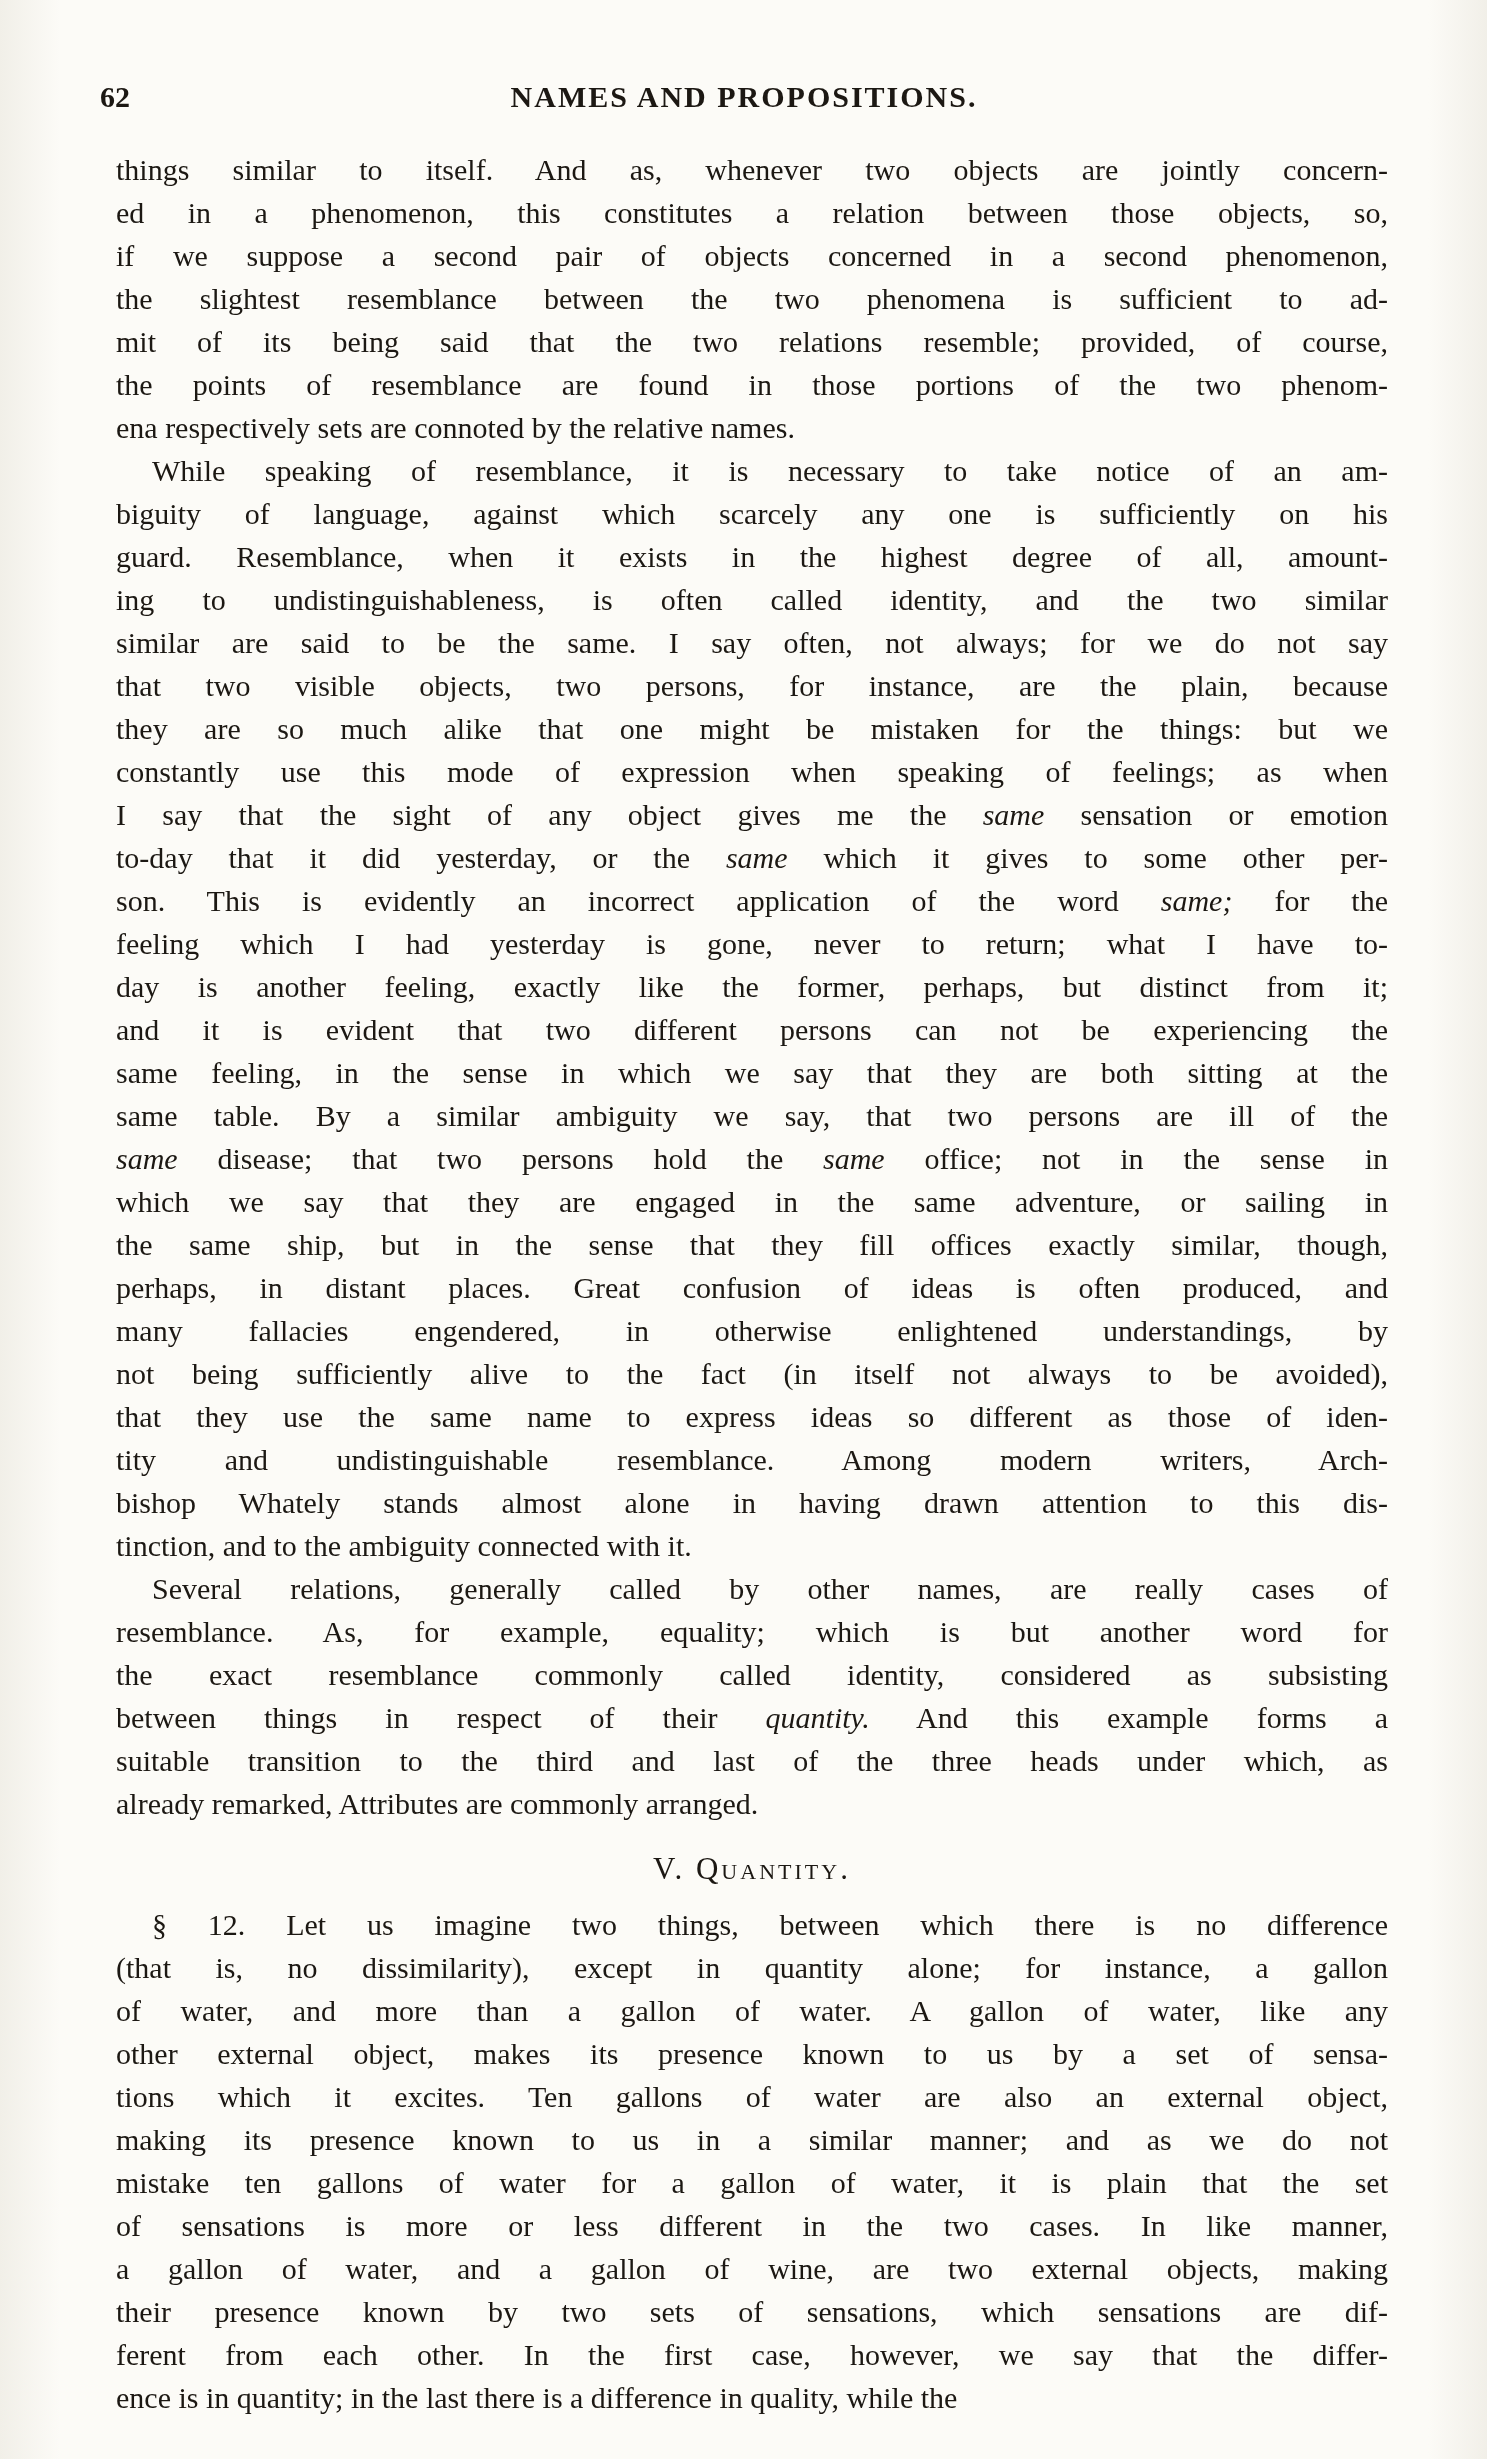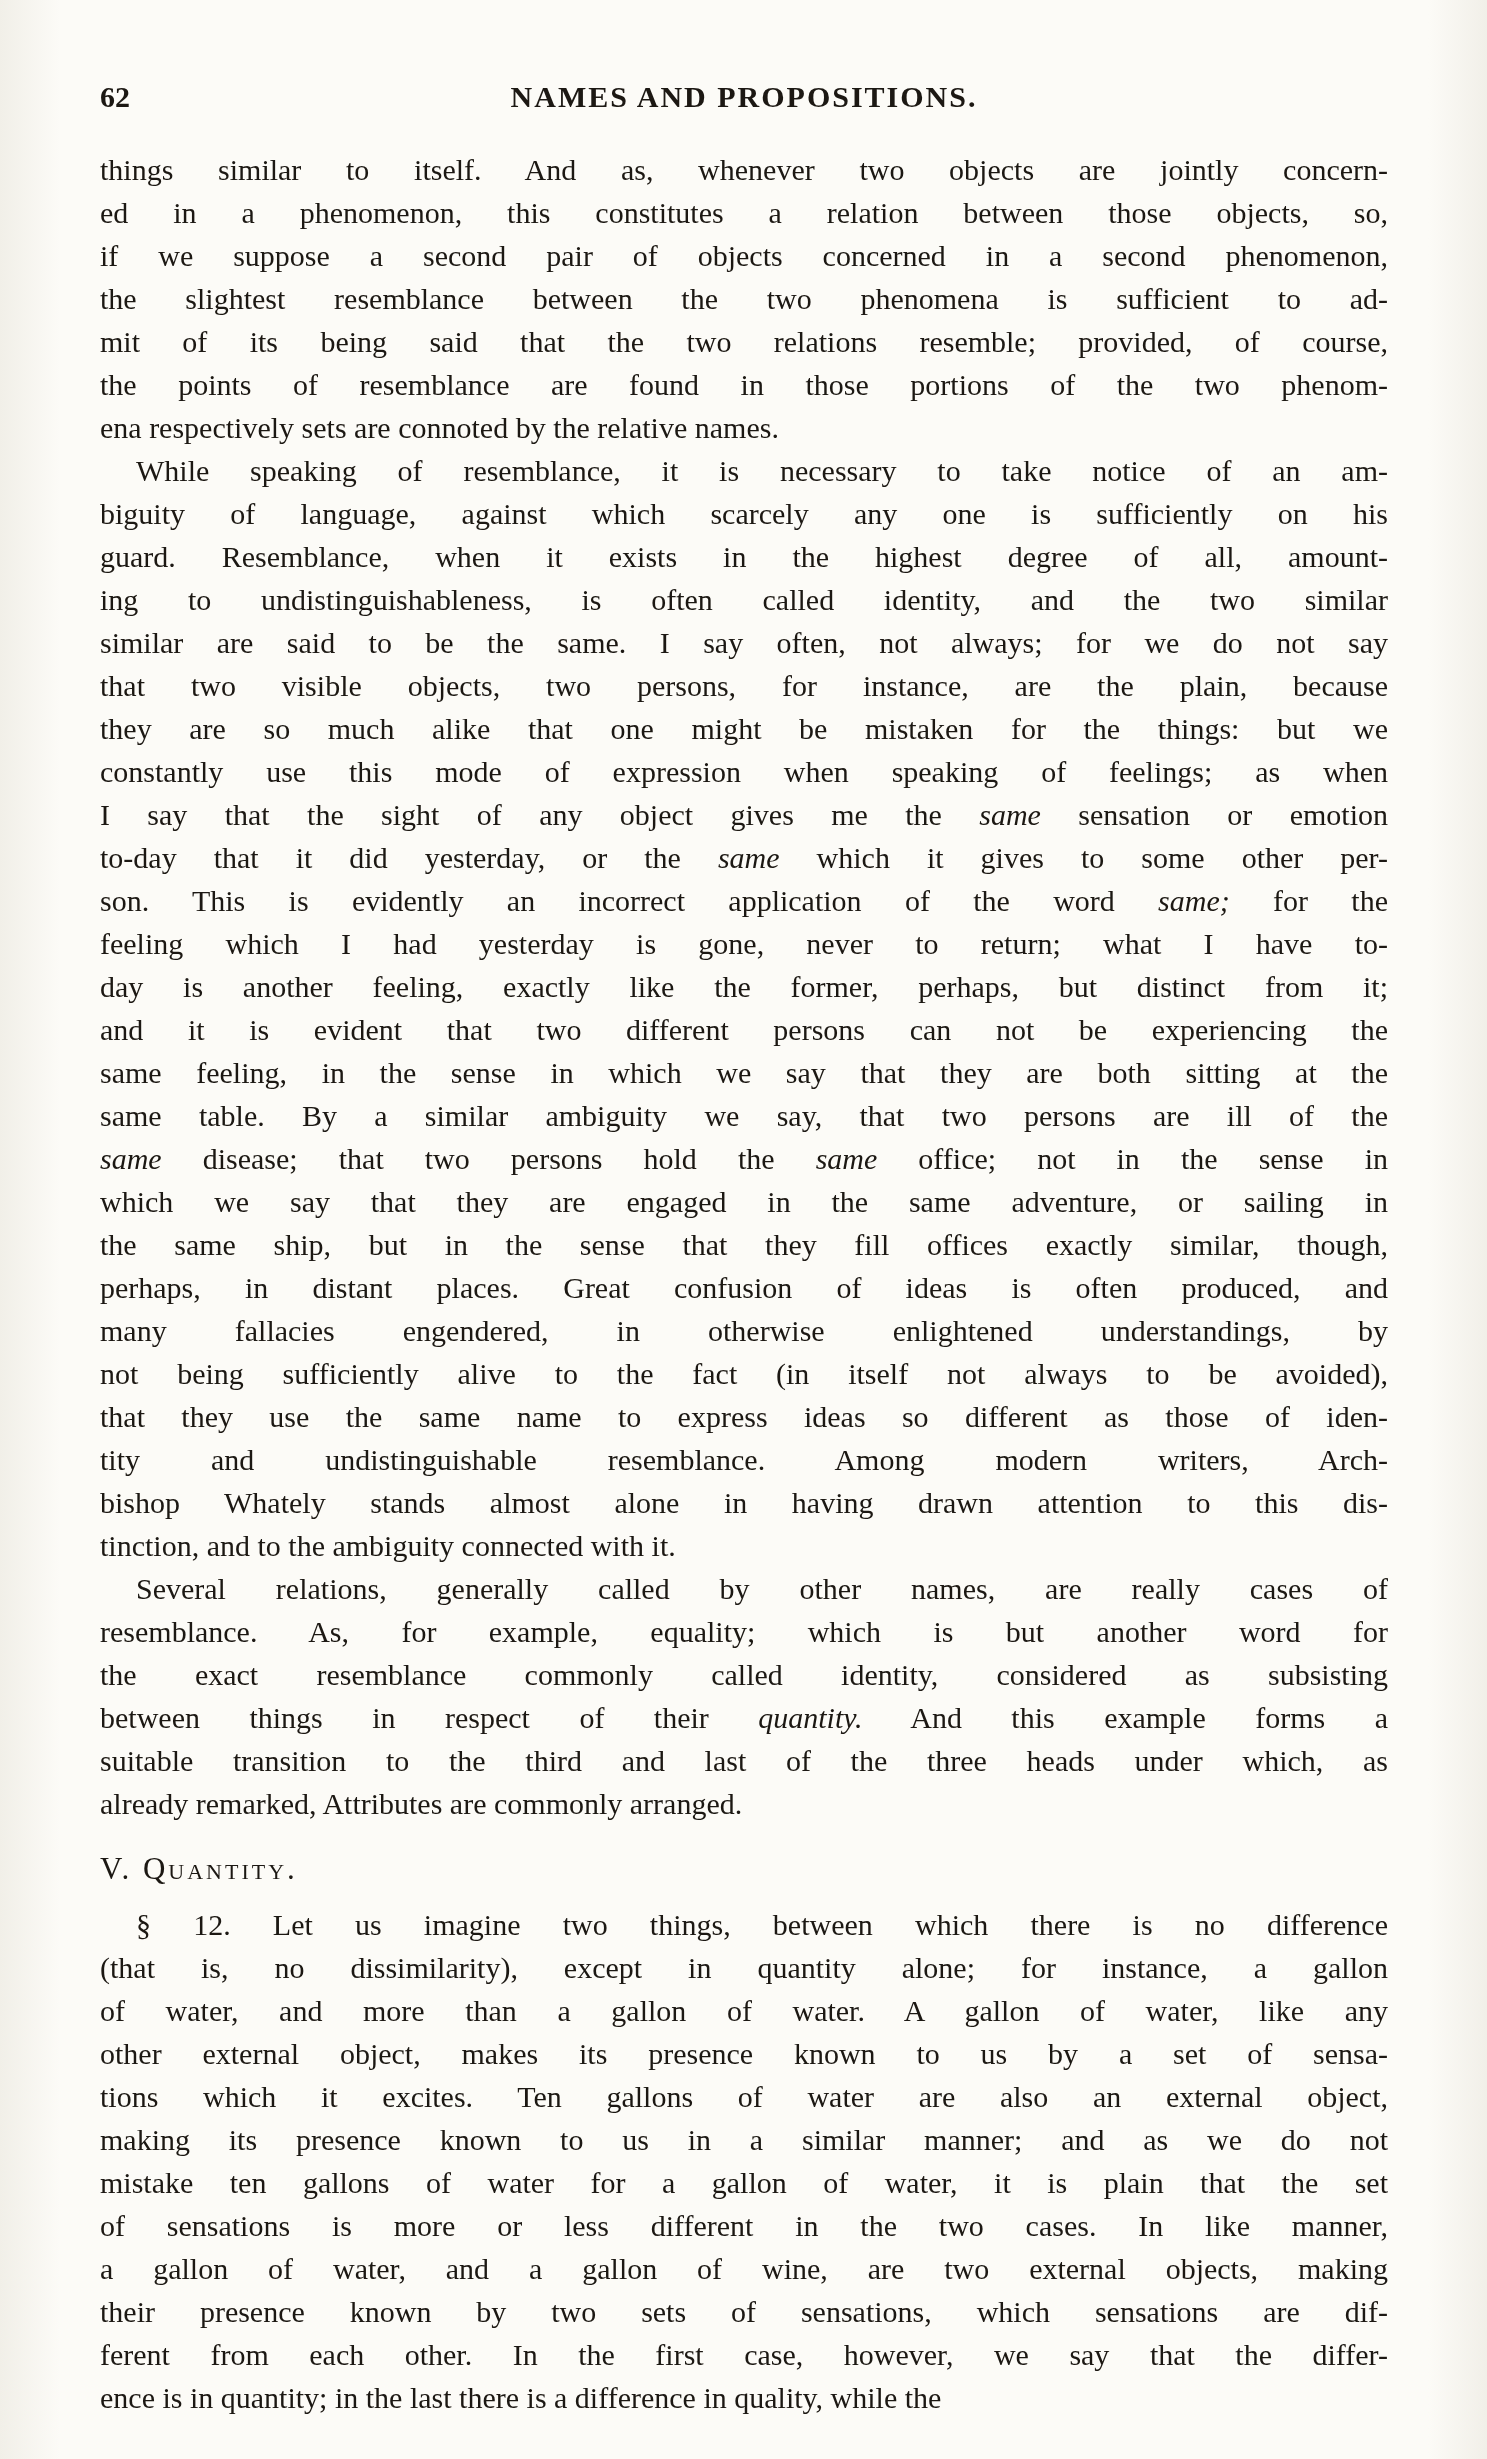--- a/index.html
+++ b/index.html
@@ -30,36 +30,38 @@
     position: absolute;
     left: 0;
     top: 0;
   }
   .running-head {
     letter-spacing: 2px;
   }
   .page-body {
     font-size: 30px;
     line-height: 43px;
+    margin-left: 16px;
   }
   .paragraph { margin: 0; }
   .line {
     text-align: justify;
     text-align-last: justify;
     height: 43px;
     overflow: hidden;
   }
   .line.last {
     text-align-last: left;
   }
   .line.indent {
     text-indent: 36px;
   }
   .italic { font-style: italic; }
   .section-heading {
+    text-align: center;
     font-variant: small-caps;
     font-size: 31px;
     line-height: 43px;
     letter-spacing: 3px;
     margin: 22px 0 13px 0;
   }
 </style>
 </head>
 <body>
 

